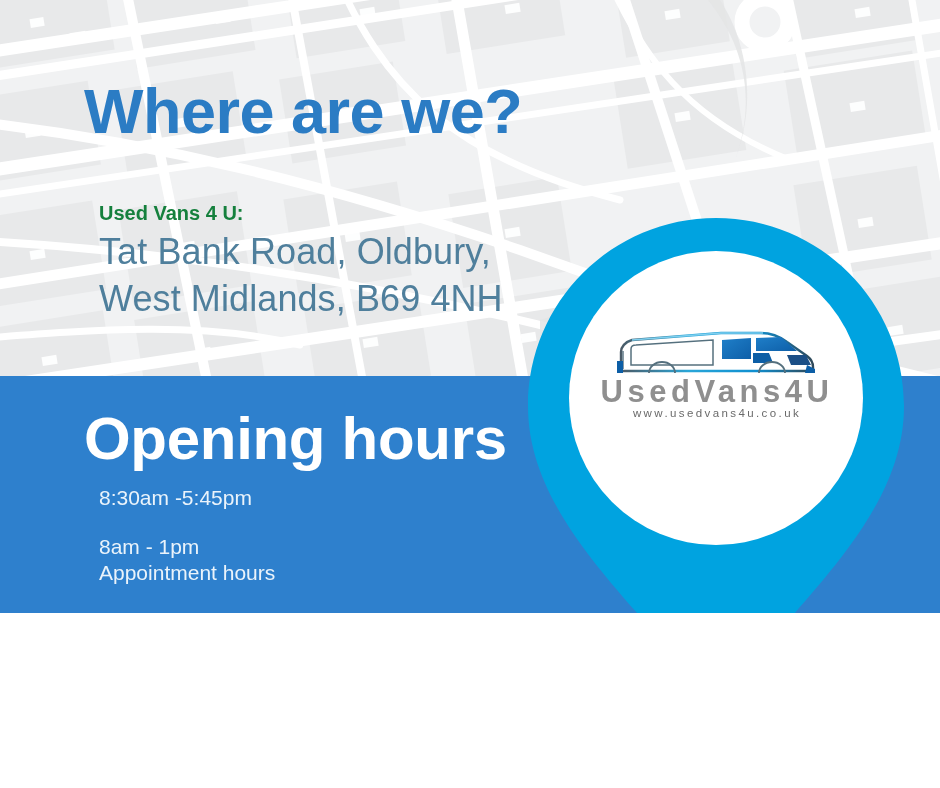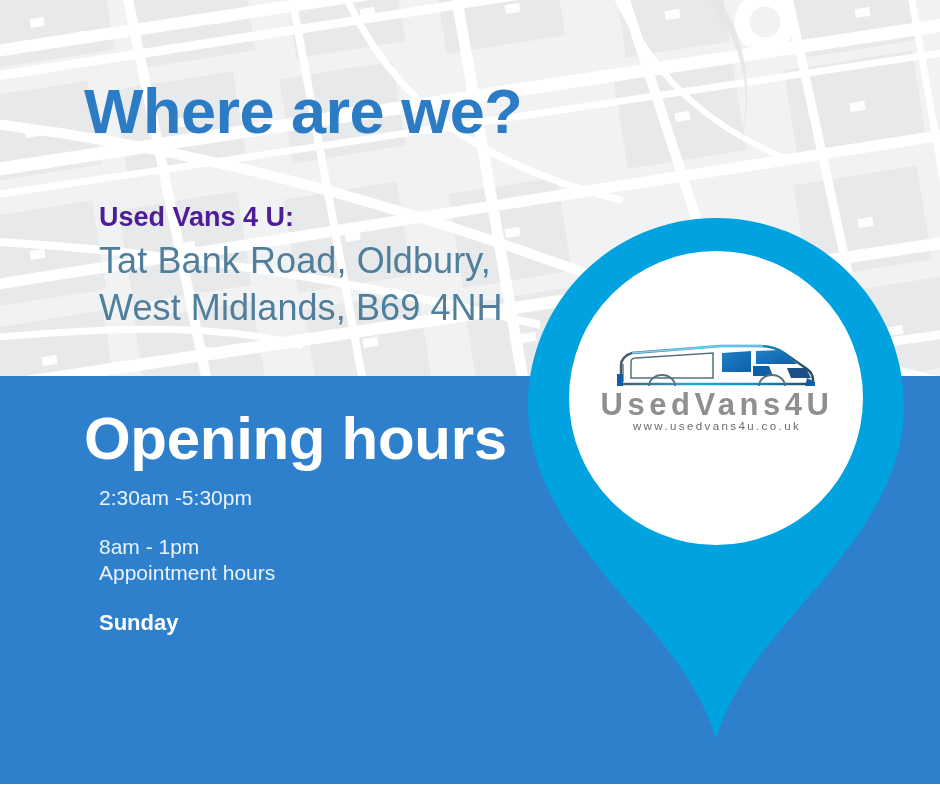--- a/index.html
+++ b/index.html
@@ -3,21 +3,21 @@
 <meta charset="utf-8">
 <style>
   html, body {
     margin: 0;
     padding: 0;
     background: #ffffff;
   }
   #poster {
     position: relative;
     width: 940px;
-    height: 784px;
+    height: 613px;
     overflow: hidden;
     font-family: "Liberation Sans", sans-serif;
     background: #f2f3f4;
   }
 
   
   .map-layer {
     position: absolute;
     left: 0; top: 0;
     width: 940px; height: 380px;
@@ -46,23 +46,23 @@
     white-space: nowrap;
   }
 
   
   .address-block {
     position: absolute;
     left: 99px; top: 200px;
     line-height: 1.30;
   }
   .addr-name {
-    font-size: 27px;
-    font-weight: bold;
-    color: #4c1d95;
+    font-size: 20px;
+    font-weight: bold;
+    color: #15803d;
     margin-bottom: 3px;
     white-space: nowrap;
   }
   .addr-line {
     font-size: 36px;
     font-weight: normal;
     color: #4f7f9c;
     white-space: nowrap;
     letter-spacing: 0.1px;
   }
@@ -104,21 +104,21 @@
   .pin-wrap {
     position: absolute;
     left: 528px; top: 218px;
     width: 376px; height: 530px;
   }
   .pin-wrap svg { display: block; }
 
   .logo-box {
     position: absolute;
     left: 583px;
-    top: 338px;
+    top: 325px;
     width: 268px;
     height: 115px;
     text-align: center;
   }
   .logo-van {
     width: 232px;
     height: 62px;
     margin: 0 auto;
     display: block;
   }
@@ -231,21 +231,21 @@
   <div class="address-block">
     <div class="addr-name">Used Vans 4 U:</div>
     <div class="addr-line">Tat Bank Road, Oldbury,</div>
     <div class="addr-line">West Midlands, B69 4NH</div>
   </div>
 
   <div class="hours-title">Opening hours</div>
   <div class="hours-list">
 
     <div class="hours-group">
-      <div class="hg-detail">2:30am -5:30pm</div>
+      <div class="hg-detail">8:30am -5:45pm</div>
     </div>
 
     <div class="hours-group">
       <div class="hg-detail">8am - 1pm</div>
       <div class="hg-detail">Appointment hours</div>
     </div>
 
     <div class="hours-group">
       <div class="hg-day">Sunday</div>
     </div>

